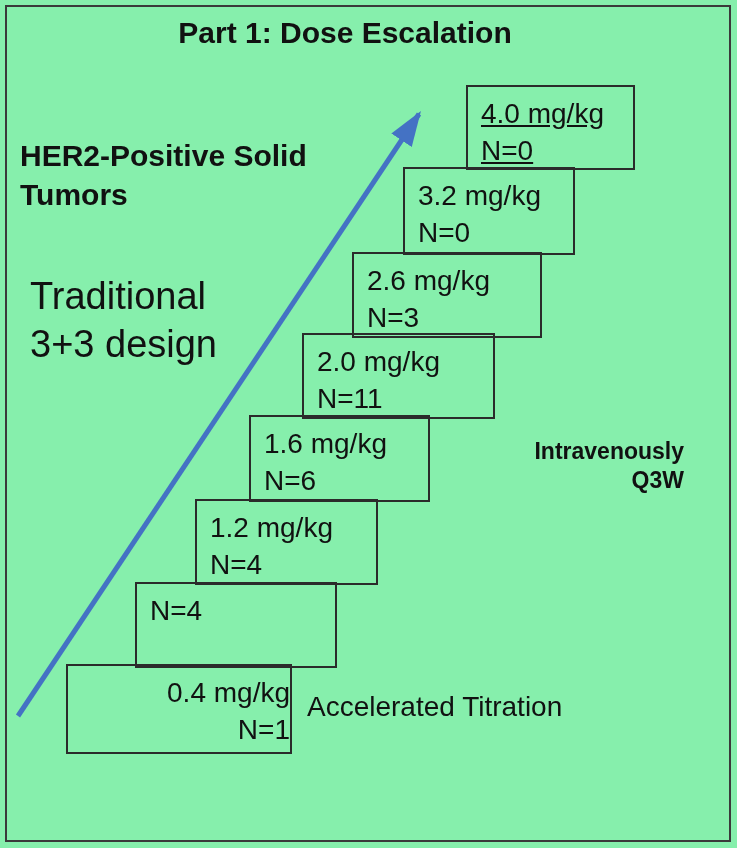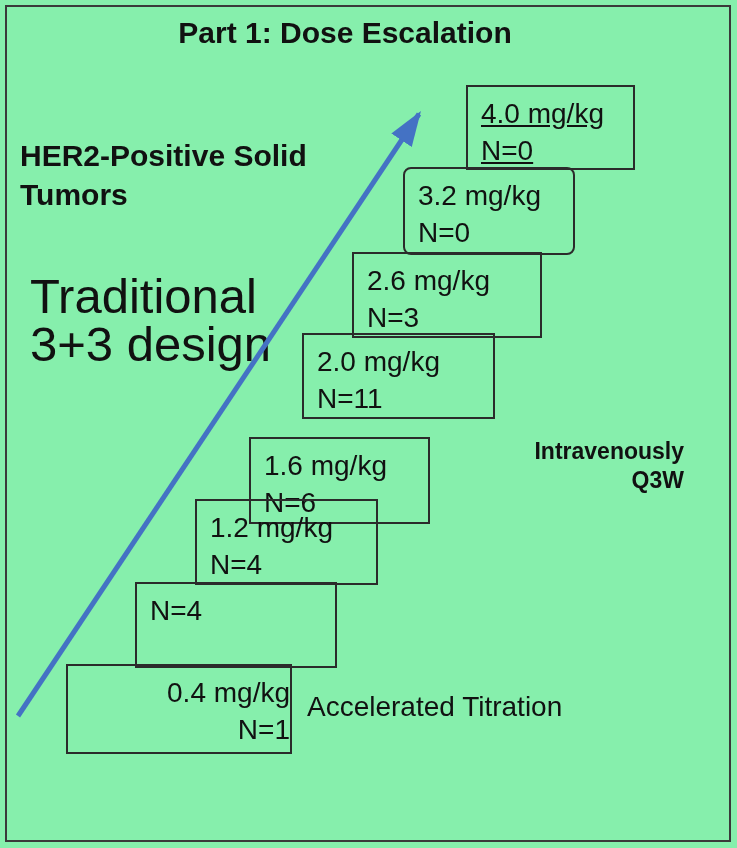--- a/index.html
+++ b/index.html
@@ -50,21 +50,21 @@
     position: absolute;
     left: 20px; top: 136px;
     font-size: 30px;
     font-weight: bold;
     line-height: 39px;
     white-space: nowrap;
   }
   .label-design {
     position: absolute;
     left: 30px; top: 272px;
-    font-size: 49px;
+    font-size: 38px;
     font-weight: normal;
     line-height: 48px;
     white-space: nowrap;
   }
   .label-schedule {
     position: absolute;
     left: 520px; top: 437px;
     width: 164px;
     text-align: right;
     font-size: 23px;
@@ -112,33 +112,33 @@
     <div>Q3W</div>
   </div>
 
   <div class="label-titration">Accelerated Titration</div>
 
   <div id="dose-boxes">
       <div class="dose-box" style="left: 466px; top: 85px; width: 169px; height: 85px; border-color: rgb(43, 43, 43); text-decoration: underline;">
       <div>4.0 mg/kg</div>
       <div>N=0</div>
     </div>
-      <div class="dose-box" style="left: 403px; top: 167px; width: 172px; height: 88px; border-color: rgb(43, 43, 43); border-radius: 8px;">
+      <div class="dose-box" style="left: 403px; top: 167px; width: 172px; height: 88px; border-color: rgb(43, 43, 43);">
       <div>3.2 mg/kg</div>
       <div>N=0</div>
     </div>
       <div class="dose-box" style="left: 352px; top: 252px; width: 190px; height: 86px; border-color: rgb(43, 43, 43);">
       <div>2.6 mg/kg</div>
       <div>N=3</div>
     </div>
       <div class="dose-box" style="left: 302px; top: 333px; width: 193px; height: 86px; border-color: rgb(43, 43, 43);">
       <div>2.0 mg/kg</div>
       <div>N=11</div>
     </div>
-      <div class="dose-box" style="left: 249px; top: 437px; width: 181px; height: 87px; border-color: rgb(43, 43, 43);">
+      <div class="dose-box" style="left: 249px; top: 415px; width: 181px; height: 87px; border-color: rgb(43, 43, 43);">
       <div>1.6 mg/kg</div>
       <div>N=6</div>
     </div>
       <div class="dose-box" style="left: 195px; top: 499px; width: 183px; height: 86px; border-color: rgb(43, 43, 43);">
       <div>1.2 mg/kg</div>
       <div>N=4</div>
     </div>
       <div class="dose-box" style="left: 135px; top: 582px; width: 202px; height: 86px; border-color: rgb(43, 43, 43);">
       <div>N=4</div>
     </div>

